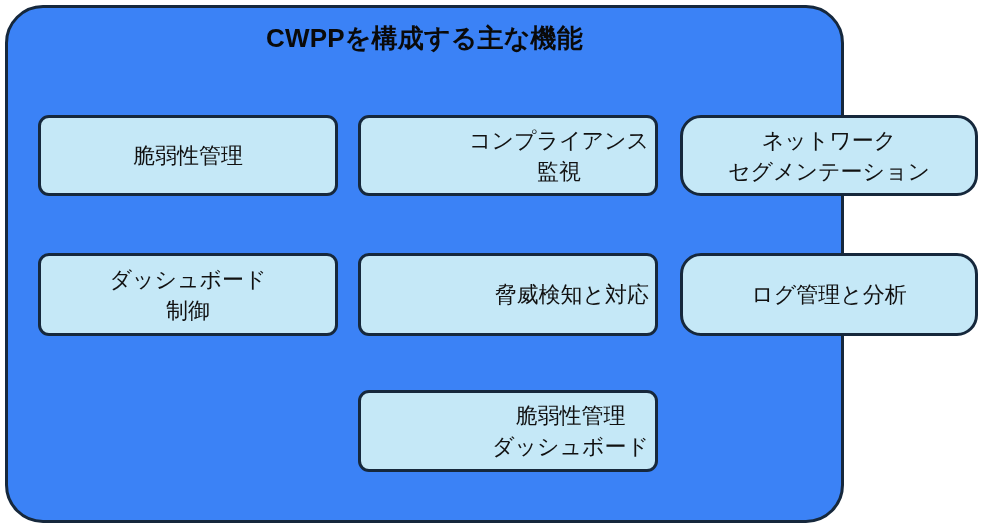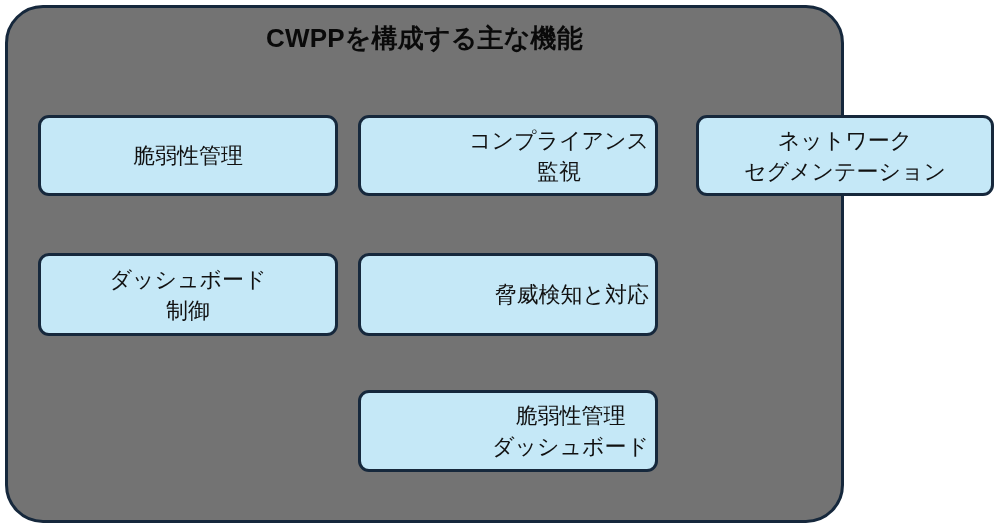--- a/index.html
+++ b/index.html
@@ -20,21 +20,21 @@
     height: 528px;
     background: #ffffff;
   }
   .panel {
     position: absolute;
     left: 5px;
     top: 5px;
     width: 839px;
     height: 518px;
     box-sizing: border-box;
-    background: #737373;
+    background: #3b82f6;
     border: 3px solid #16283c;
     border-radius: 38px;
   }
   .panel-title {
     position: absolute;
     left: 0;
     top: 14px;
     width: 100%;
     text-align: center;
     font-size: 26px;
@@ -59,21 +59,21 @@
     font-size: 22px;
     line-height: 31px;
     color: #111111;
     font-weight: normal;
     white-space: pre-line;
     padding: 0 6px;
   }
   
   .col-1 { left: 30px;  width: 300px; }
   .col-2 { left: 350px; width: 300px; justify-content: flex-end; }
-  .col-3 { left: 688px; width: 298px; }
+  .col-3 { left: 672px; width: 298px; border-radius: 21px; }
   
   .row-1 { top: 107px; height: 81px; }
   .row-2 { top: 245px; height: 83px; }
   .row-3 { top: 382px; height: 82px; }
 </style>
 </head>
 <body>
 
 <div id="canvas">
 
@@ -97,20 +97,23 @@
 
     <div class="node col-1 row-2">
       <span class="node-label">ダッシュボード
 制御</span>
     </div>
 
     <div class="node col-2 row-2">
       <span class="node-label">脅威検知と対応</span>
     </div>
 
+    <div class="node col-3 row-2">
+      <span class="node-label">ログ管理と分析</span>
+    </div>
 
     <div class="node col-2 row-3">
       <span class="node-label">脆弱性管理
 ダッシュボード</span>
     </div>
 
   </div>
 </div>
 
 </body></html>

